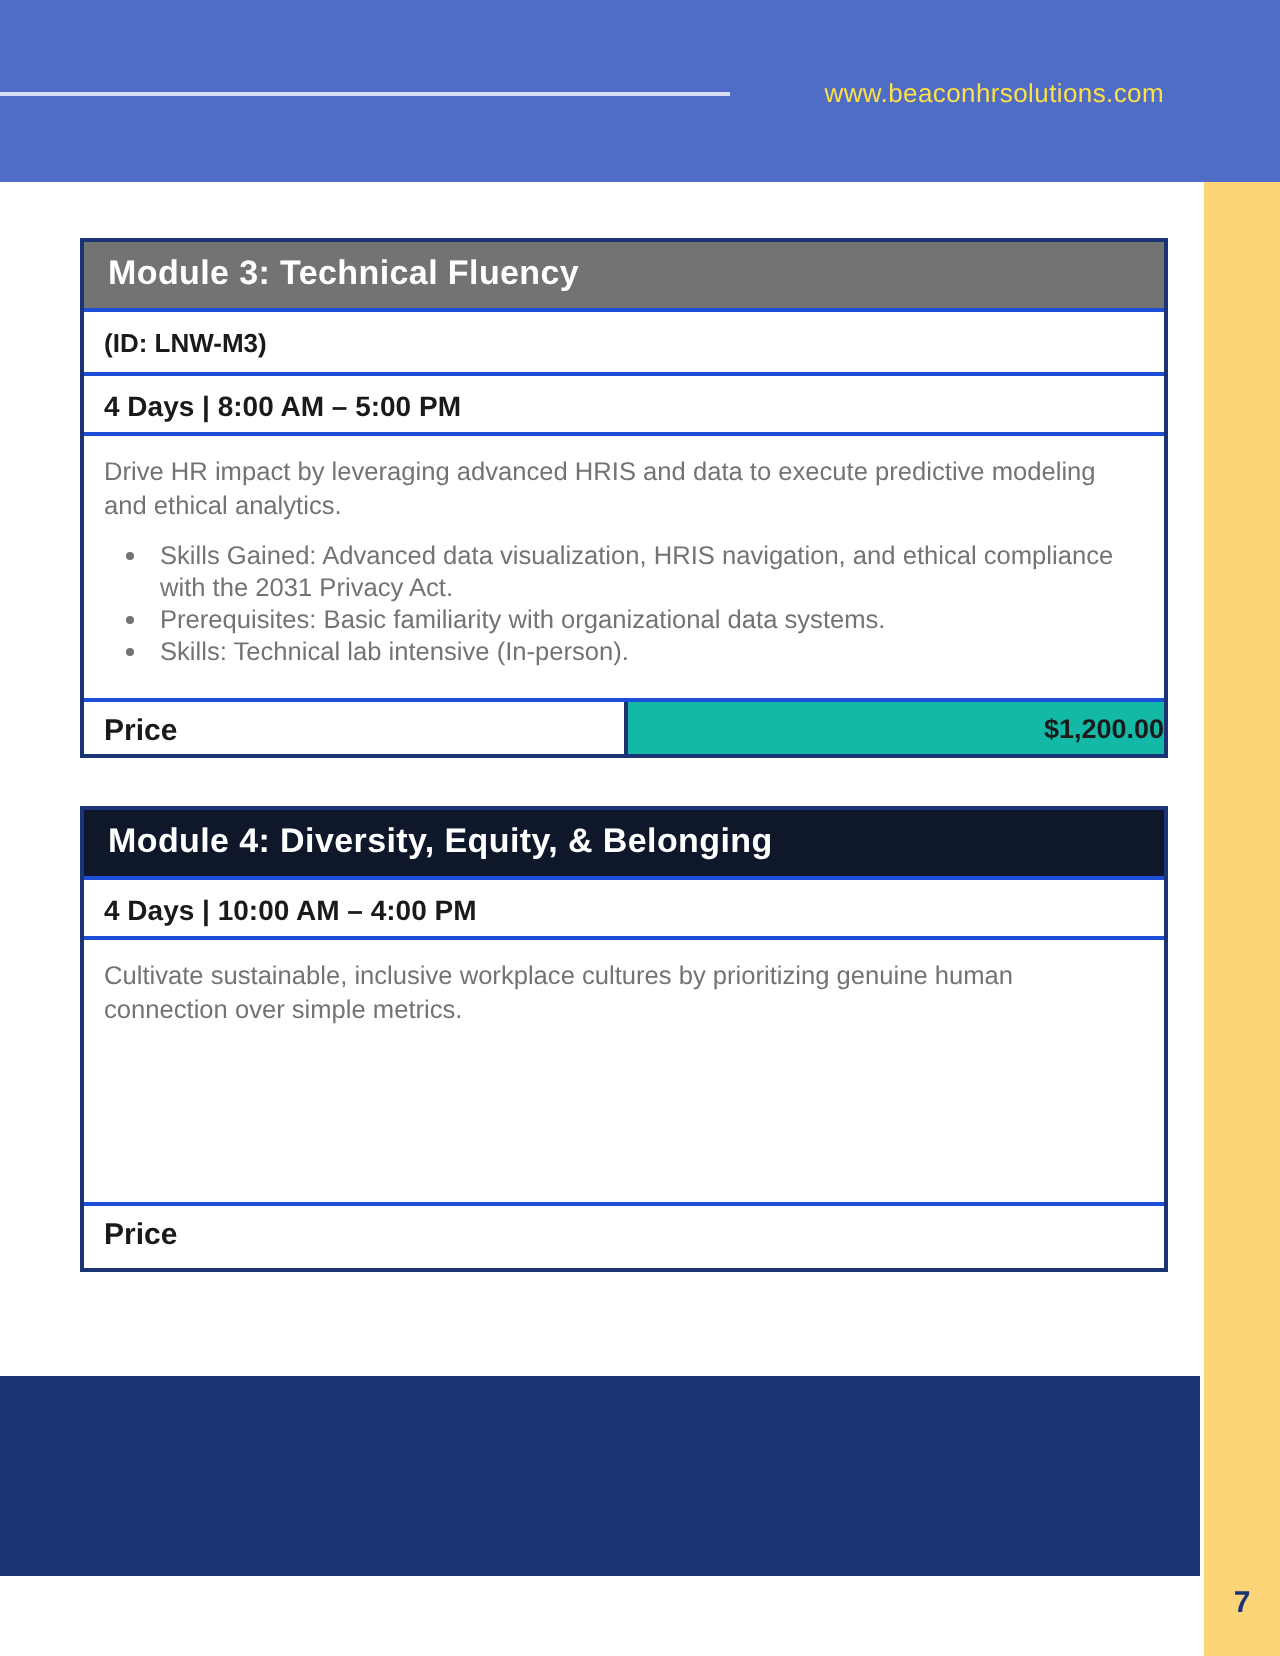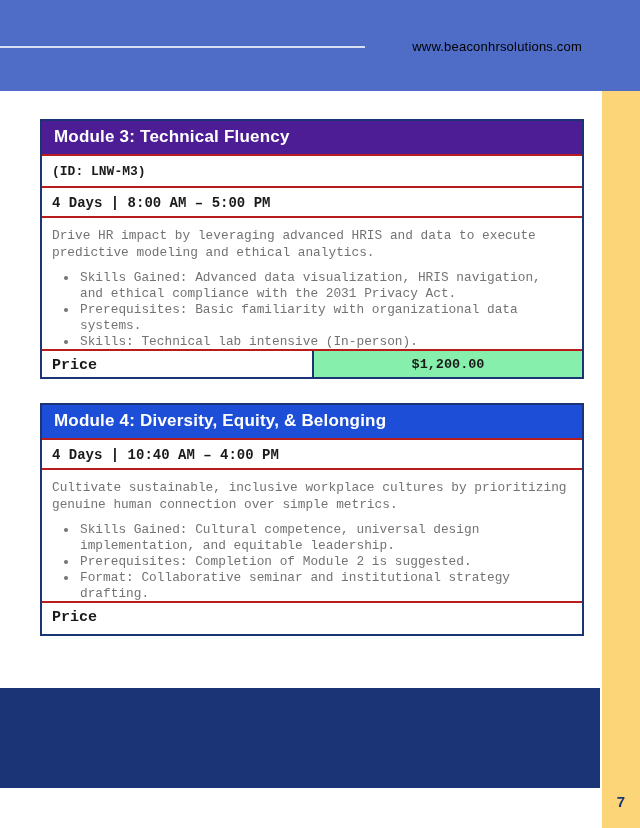--- a/index.html
+++ b/index.html
@@ -6,86 +6,81 @@
   html,body { background:#ffffff; }
   body { font-family:"Liberation Sans", sans-serif; }
   .page {
     position:relative; width:640px; height:828px; background:#ffffff;
     overflow:hidden; margin:0 auto;
   }
 
   
   .top-band { position:absolute; left:0; top:0; width:640px; height:91px; background:#4f6dc6; }
   .top-band .rule { position:absolute; left:0; top:46px; width:365px; height:2px; background:rgba(255,255,255,0.78); }
-  .top-band .url { position:absolute; top:39px; right:58px; color:#000000; font-size:13px; letter-spacing:0.2px; }
+  .top-band .url { position:absolute; top:39px; right:58px; color:#fde047; font-size:13px; letter-spacing:0.2px; }
 
   
   .side-stripe { position:absolute; right:0; top:91px; width:38px; height:737px; background:#fbd577; }
   .page-number { position:absolute; right:0; top:793px; width:38px; text-align:center; color:#1b3476; font-size:15px; font-weight:bold; }
 
   
   .card { position:absolute; left:40px; width:544px; border:2px solid #1b3476; background:#ffffff; }
   .card-m3 { top:119px; }
   .card-m4 { top:403px; }
   .card-header { height:33px; color:#ffffff; font-size:17px; font-weight:bold; padding:6px 0 0 12px; letter-spacing:0.2px; overflow:hidden; }
-  .row { border-top:2px solid #b91c1c; color:#1a1a1a; overflow:hidden;font-family:Liberation Mono, monospace; }
+  .row { border-top:2px solid #1d4ed8; color:#1a1a1a; overflow:hidden; }
   .row-id { height:32px; font-size:13px; font-weight:bold; padding:8px 0 0 10px; }
   .row-sched { height:30px; font-size:14px; font-weight:bold; padding:7px 0 0 10px; }
   .row-desc { height:133px; font-size:12.8px; color:#737373; padding:9px 12px 0 10px; line-height:17px; }
   .row-desc ul { margin:9px 0 0 0; padding-left:26px; line-height:16px; }
   .row-desc li { margin:0 0 0 0; padding-left:2px; }
   .row-price { display:flex; }
   .price-label-cell { flex:0 0 50%; font-size:15px; font-weight:bold; padding:6px 0 0 10px; }
-  .price-value-cell { flex:1; background:#86efac; border-left:2px solid #1b3476; text-align:center; font-size:13.5px; font-weight:bold; padding-top:6px; }
+  .price-value-cell { flex:1; background:#14b8a6; border-left:2px solid #1b3476; text-align:right; font-size:13.5px; font-weight:bold; padding-top:6px; }
   .row-price-m3 { height:28px; }
   .row-price-m4 { height:33px; }
 
   
   .total-band { position:absolute; left:0; top:688px; width:600px; height:100px; background:#1b3476; color:#ffffff; }
 </style>
 </head>
 <body>
 
 <div class="page">
 
   <div class="top-band">
     <div class="rule"></div>
     <div class="url">www.beaconhrsolutions.com</div>
   </div>
 
   <div class="side-stripe"></div>
 
   <div class="card card-m3">
-    <div class="card-header" style="background: #4c1d95;">Module 3: Technical Fluency</div>
+    <div class="card-header" style="background: #737373;">Module 3: Technical Fluency</div>
     <div class="row row-id">(ID: LNW-M3)</div>
     <div class="row row-sched">4 Days | 8:00 AM – 5:00 PM</div>
     <div class="row row-desc">
       <div>Drive HR impact by leveraging advanced HRIS and data to execute predictive modeling and ethical analytics.</div>
       <ul>
         <li>Skills Gained: Advanced data visualization, HRIS navigation, and ethical compliance with the 2031 Privacy Act.</li>
         <li>Prerequisites: Basic familiarity with organizational data systems.</li>
         <li>Skills: Technical lab intensive (In-person).</li>
       </ul>
     </div>
     <div class="row row-price row-price-m3">
       <div class="price-label-cell">Price</div>
       <div class="price-value-cell">$1,200.00</div>
     </div>
   </div>
 
   <div class="card card-m4">
-    <div class="card-header" style="background: #1d4ed8;">Module 4: Diversity, Equity, &amp; Belonging</div>
-    <div class="row row-sched">4 Days | 10:40 AM – 4:00 PM</div>
+    <div class="card-header" style="background: #0f172a;">Module 4: Diversity, Equity, &amp; Belonging</div>
+    <div class="row row-sched">4 Days | 10:00 AM – 4:00 PM</div>
     <div class="row row-desc">
       <div>Cultivate sustainable, inclusive workplace cultures by prioritizing genuine human connection over simple metrics.</div>
-      <ul>
-        <li>Skills Gained: Cultural competence, universal design implementation, and equitable leadership.</li>
-        <li>Prerequisites: Completion of Module 2 is suggested.</li>
-        <li>Format: Collaborative seminar and institutional strategy drafting.</li>
-      </ul>
     </div>
     <div class="row row-price row-price-m4">
       <div class="price-label-cell">Price</div>
     </div>
   </div>
 
   <div class="total-band">
     
     
     

